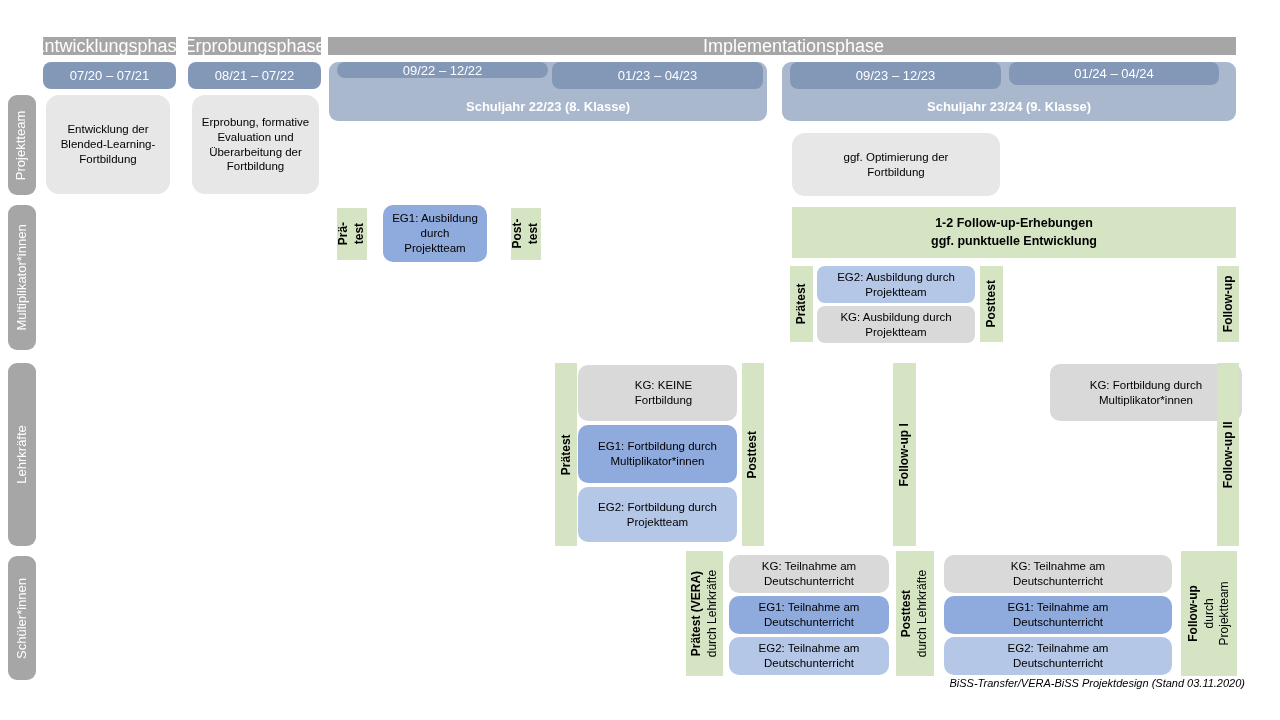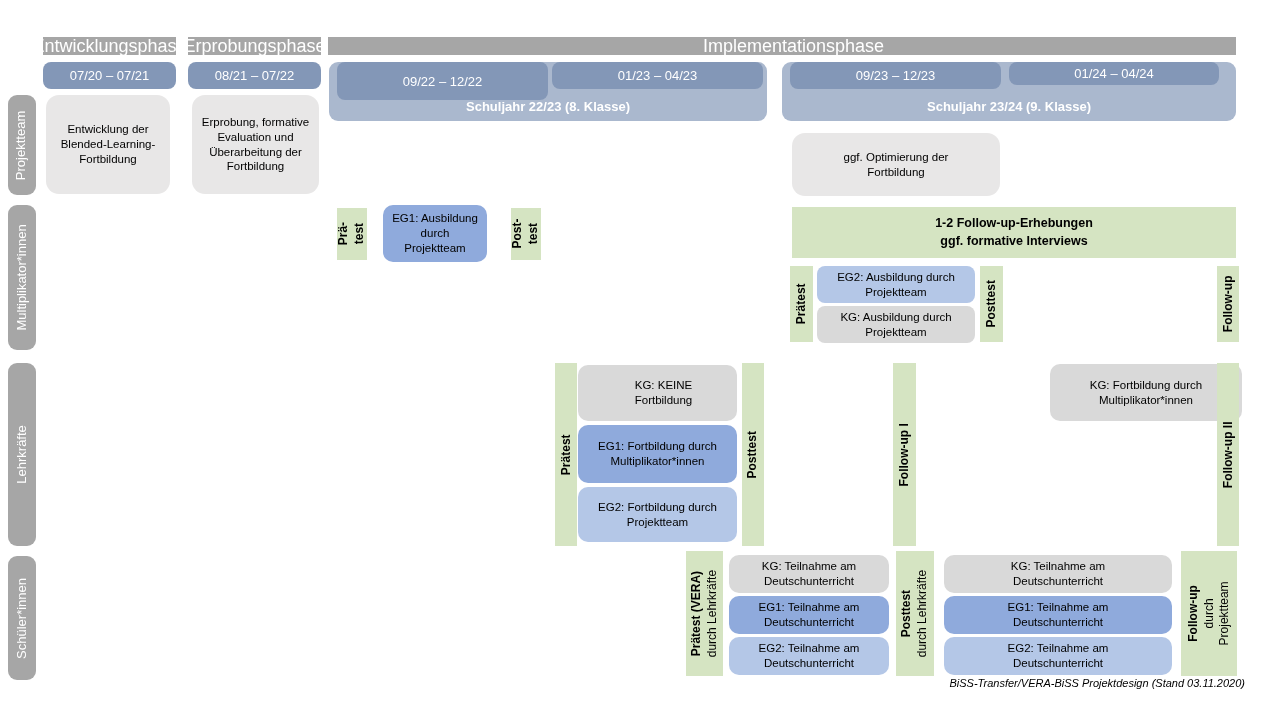--- a/index.html
+++ b/index.html
@@ -78,21 +78,21 @@
 
   <div class="abs phase" style="left:43px;top:37px;width:133px;height:18px;">Entwicklungsphase</div>
   <div class="abs phase" style="left:188px;top:37px;width:133px;height:18px;">Erprobungsphase</div>
   <div class="abs phase" style="left:328px;top:37px;width:908px;height:18px;padding-left:23px;">Implementationsphase</div>
 
   <div class="abs yearbox" style="left:329px;top:62px;width:438px;height:59px;">Schuljahr 22/23 (8. Klasse)</div>
   <div class="abs yearbox" style="left:782px;top:62px;width:454px;height:59px;">Schuljahr 23/24 (9. Klasse)</div>
 
   <div class="abs datebar" style="left:43px;top:62px;width:133px;height:27px;">07/20 – 07/21</div>
   <div class="abs datebar" style="left:188px;top:62px;width:133px;height:27px;">08/21 – 07/22</div>
-  <div class="abs datebar" style="left:337px;top:62px;width:211px;height:38px;">09/22 – 12/22</div>
+  <div class="abs datebar" style="left:337px;top:62px;width:211px;height:16px;">09/22 – 12/22</div>
   <div class="abs datebar" style="left:552px;top:62px;width:211px;height:27px;">01/23 – 04/23</div>
   <div class="abs datebar" style="left:790px;top:62px;width:211px;height:27px;">09/23 – 12/23</div>
   <div class="abs datebar" style="left:1009px;top:62px;width:210px;height:23px;">01/24 – 04/24</div>
 
   <div class="abs rowlabel" style="left:8px;top:95px;width:28px;height:100px;">
     <div class="vtext">Projektteam</div>
   </div>
   <div class="abs rowlabel" style="left:8px;top:205px;width:28px;height:145px;">
     <div class="vtext">Multiplikator*innen</div>
   </div>
@@ -115,21 +115,21 @@
   </div>
   <div class="abs box blue-dark" style="left:383px;top:205px;width:104px;height:57px;">EG1: Ausbildung durch Projektteam</div>
   <div class="abs vbar" style="left:511px;top:208px;width:30px;height:52px;">
     <div class="vtext">
       <div class="vline">Post-</div>
       <div class="vline">test</div>
     </div>
   </div>
   <div class="abs greenbox" style="left:792px;top:207px;width:444px;height:51px;">
     <div>1-2 Follow-up-Erhebungen</div>
-    <div>ggf. formative Interviews</div>
+    <div>ggf. punktuelle Entwicklung</div>
   </div>
   <div class="abs vbar" style="left:790px;top:266px;width:23px;height:76px;">
     <div class="vtext">Prätest</div>
   </div>
   <div class="abs box blue-light" style="left:817px;top:266px;width:158px;height:37px;border-radius:8px;">EG2: Ausbildung durch Projektteam</div>
   <div class="abs box gray" style="left:817px;top:306px;width:158px;height:37px;border-radius:8px;">KG: Ausbildung durch Projektteam</div>
   <div class="abs vbar" style="left:980px;top:266px;width:23px;height:76px;">
     <div class="vtext">Posttest</div>
   </div>
   <div class="abs vbar" style="left:1217px;top:266px;width:22px;height:76px;">

